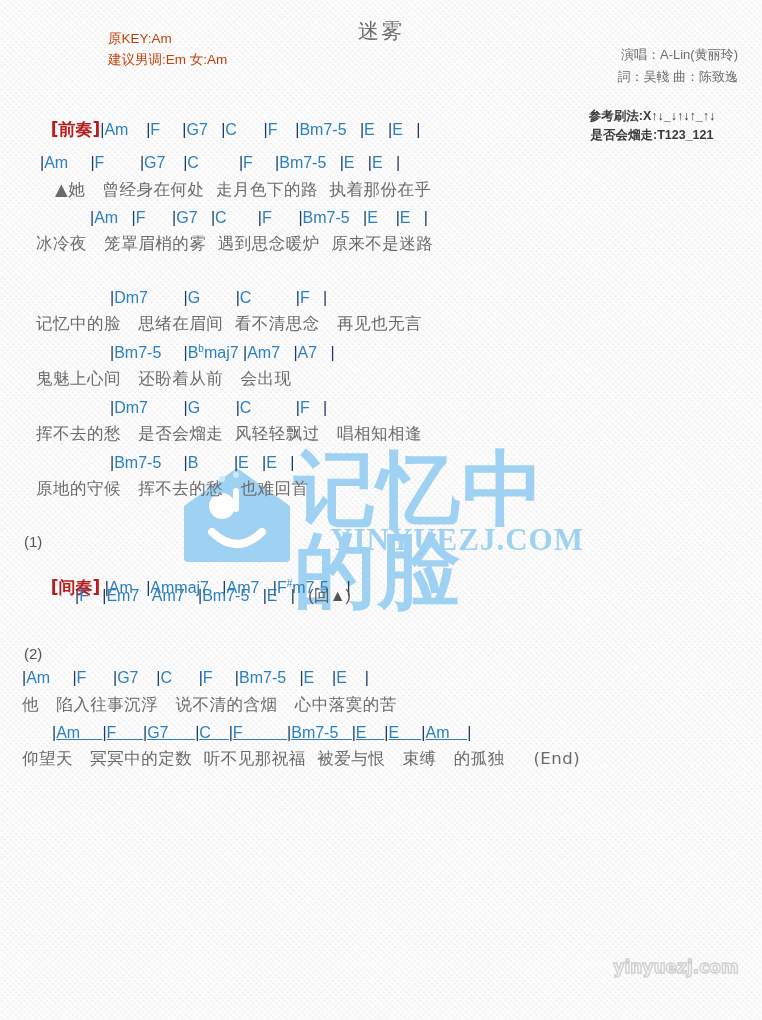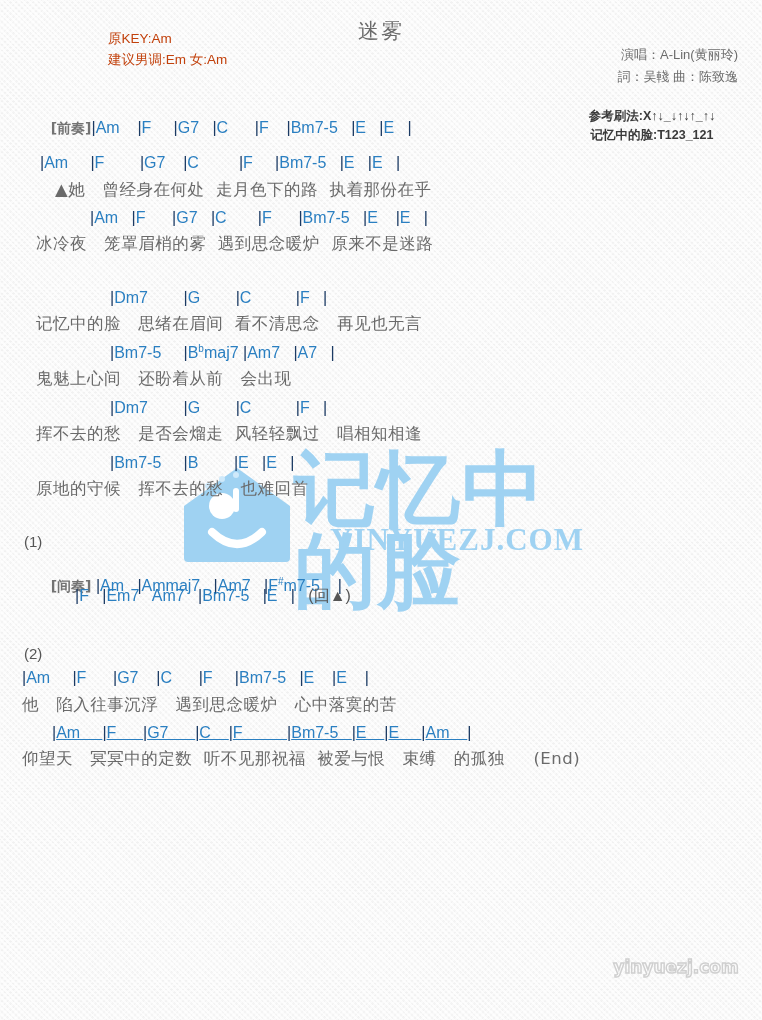--- a/index.html
+++ b/index.html
@@ -59,21 +59,21 @@
   .play-right .val { font-weight:bold; }
 
   
   .row { position:absolute; white-space:pre; }
   .chords { font-size:16px; line-height:20px; color:#2a7fc1;
             font-family:"Liberation Sans","DejaVu Sans",sans-serif; }
   .chords .bar { color:#1b3a63; font-weight:normal; }
   .chords sup { font-size:10px; vertical-align:super; line-height:0; }
   .lyrics { font-size:16.5px; line-height:22px; color:#6a6a6a;
             font-family:"DejaVu Sans","Liberation Sans",sans-serif; letter-spacing:.5px; }
-  .tag { color:#737373; font-weight:bold; font-size:14px;
+  .tag { color:#b91c1c; font-weight:bold; font-size:17px;
          font-family:"DejaVu Sans","Liberation Sans",sans-serif; }
   .secnum { font-size:15px; color:#555; }
 </style>
 </head>
 <body>
 
 <div class="sheet">
 
   <div class="wm-big">
     <svg class="wm-house" width="118" height="96" viewBox="0 0 118 96">
@@ -102,21 +102,21 @@
       <div>建议男调:Em 女:Am</div>
     </div>
 
     <div class="meta-right">
       <div>演唱：A-Lin(黄丽玲)</div>
       <div>詞：吴輚  曲：陈致逸</div>
     </div>
 
     <div class="play-right">
       <div><span>参考刷法:</span><span class="val">X↑↓_↓↑↓↑_↑↓</span></div>
-      <div><span>记忆中的脸:</span><span class="val">T123_121</span></div>
+      <div><span>是否会熘走:</span><span class="val">T123_121</span></div>
     </div>
 
     <div class="row" style="left:24px; top:100px;">
       <span class="tag">[前奏]</span><span class="chords"><span class="bar">|</span>Am    <span class="bar">|</span>F     <span class="bar">|</span>G7   <span class="bar">|</span>C      <span class="bar">|</span>F    <span class="bar">|</span>Bm7-5   <span class="bar">|</span>E   <span class="bar">|</span>E   <span class="bar">|</span></span>
     </div>
 
     <div class="row chords" style="left:40px; top:153px;"><span class="bar">|</span>Am     <span class="bar">|</span>F        <span class="bar">|</span>G7    <span class="bar">|</span>C         <span class="bar">|</span>F     <span class="bar">|</span>Bm7-5   <span class="bar">|</span>E   <span class="bar">|</span>E   <span class="bar">|</span></div>
     <div class="row lyrics" style="left:22px; top:179px;margin-left:33px;">▲她   曾经身在何处  走月色下的路  执着那份在乎</div>
 
     <div class="row chords" style="left:90px; top:208px;"><span class="bar">|</span>Am   <span class="bar">|</span>F      <span class="bar">|</span>G7   <span class="bar">|</span>C       <span class="bar">|</span>F      <span class="bar">|</span>Bm7-5   <span class="bar">|</span>E    <span class="bar">|</span>E   <span class="bar">|</span></div>
@@ -137,19 +137,19 @@
     <div class="row secnum" style="left:24px; top:533px;">(1)</div>
 
     <div class="row" style="left:24px; top:558px;">
       <span class="tag">[间奏]</span><span class="chords"> <span class="bar">|</span>Am   <span class="bar">|</span>Ammaj7   <span class="bar">|</span>Am7   <span class="bar">|</span>F<sup>#</sup>m7-5    <span class="bar">|</span></span>
     </div>
     <div class="row chords" style="left:75px; top:586px;"><span class="bar">|</span>F   <span class="bar">|</span>Em7   Am7   <span class="bar">|</span>Bm7-5   <span class="bar">|</span>E   <span class="bar">|</span>   <span style="color:#555;">(回▲)</span></div>
 
     <div class="row secnum" style="left:24px; top:645px;">(2)</div>
 
     <div class="row chords" style="left:22px; top:668px;"><span class="bar">|</span>Am     <span class="bar">|</span>F      <span class="bar">|</span>G7    <span class="bar">|</span>C      <span class="bar">|</span>F     <span class="bar">|</span>Bm7-5   <span class="bar">|</span>E    <span class="bar">|</span>E    <span class="bar">|</span></div>
-    <div class="row lyrics" style="left:22px; top:694px;">他   陷入往事沉浮   遇到思念暖炉   心中落寞的苦</div>
+    <div class="row lyrics" style="left:22px; top:694px;">他   陷入往事沉浮   说不清的含烟   心中落寞的苦</div>
 
     <div class="row chords" style="left:52px; top:723px;text-decoration:underline;"><span class="bar">|</span>Am     <span class="bar">|</span>F      <span class="bar">|</span>G7      <span class="bar">|</span>C    <span class="bar">|</span>F          <span class="bar">|</span>Bm7-5   <span class="bar">|</span>E    <span class="bar">|</span>E     <span class="bar">|</span>Am    <span class="bar">|</span></div>
     <div class="row lyrics" style="left:22px; top:748px;">仰望天   冥冥中的定数  听不见那祝福  被爱与恨   束缚   的孤独     (End)</div>
 
   </div>
 </div>
 
 </body></html>

